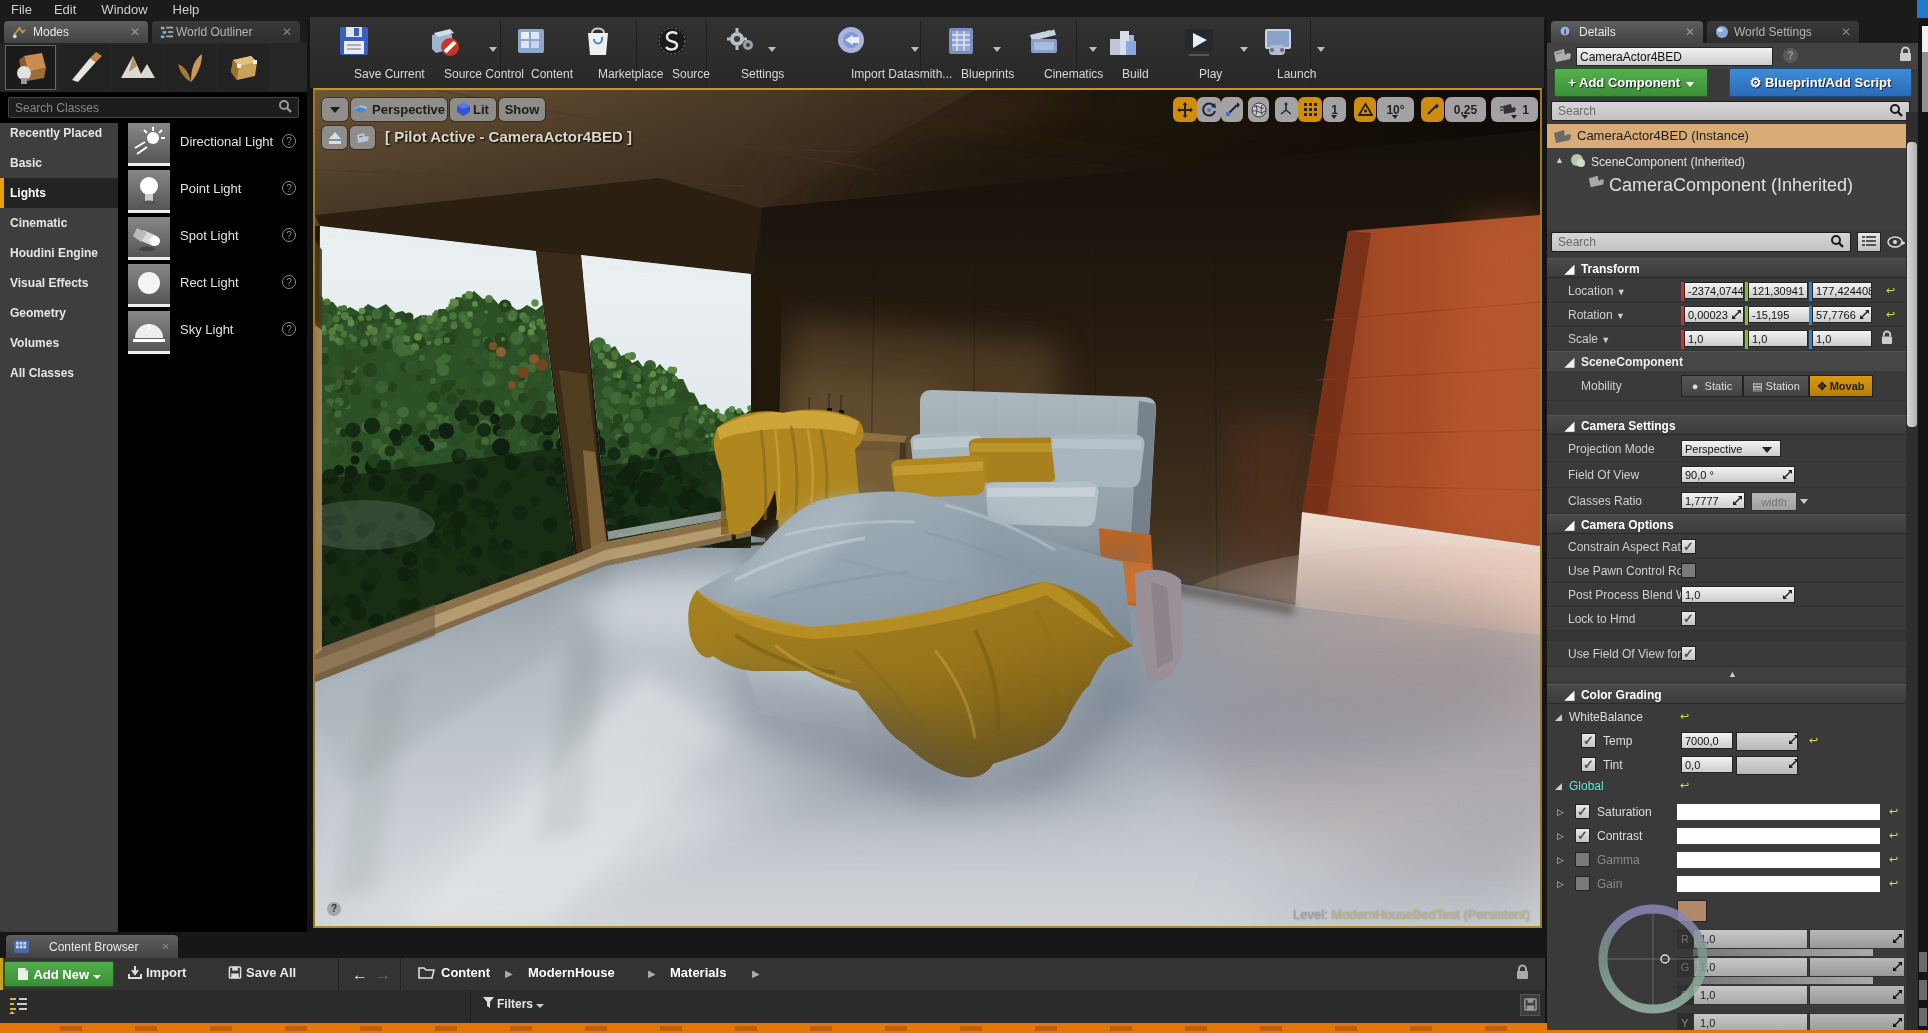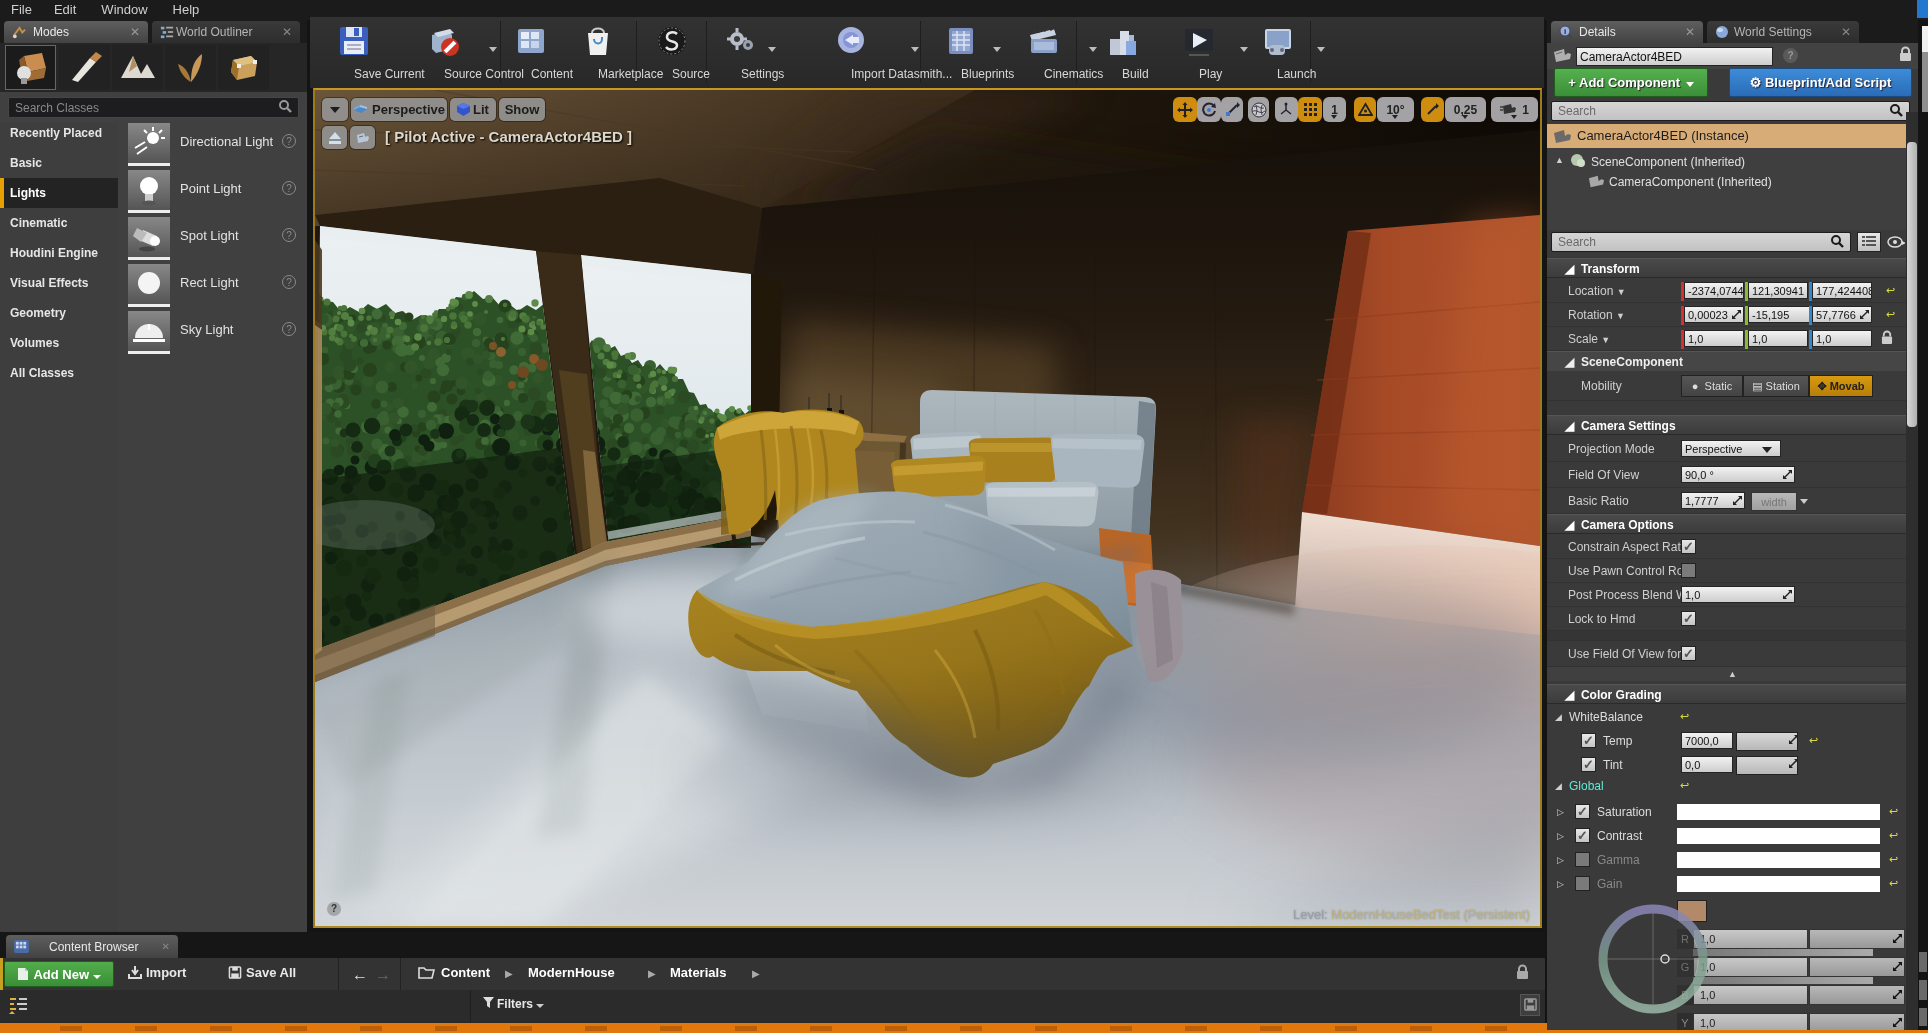--- a/index.html
+++ b/index.html
@@ -28,21 +28,21 @@
 .exp{color:#d0d0d0;font-size:9px;position:absolute}
 </style></head><body>
 
 <div class="abs menubar"><span>File</span><span>Edit</span><span style="padding:2px 14px">Window</span><span>Help</span></div>
 <div class="abs" style="left:1917px;top:0;width:11px;height:18px;background:#2477cf"></div>
 <div class="abs" style="left:1922px;top:26px;width:6px;height:26px;background:#f0f0f0"></div>
 <div class="abs" style="left:1922px;top:52px;width:6px;height:60px;background:#8f8f8f"></div>
 <div class="abs" style="left:1919px;top:952px;width:8px;height:20px;background:#6a6a6a"></div>
 <div class="abs" style="left:1919px;top:980px;width:8px;height:20px;background:#6a6a6a"></div>
 <div class="abs" style="left:1919px;top:1008px;width:8px;height:18px;background:#6a6a6a"></div>
-<div class="abs" style="left:0;top:20px;width:307px;height:912px;background:#404040">
+<div class="abs" style="left:0;top:20px;width:307px;height:912px;background:#000000">
 <div class="abs" style="left:0;top:0;width:307px;height:23px;background:#1b1b1b"></div>
 <div class="abs ltab tabsel" style="left:4px;top:1px;width:144px">
       <svg width="15" height="15" viewBox="0 0 16 16">
         <path d="M2 11 L8 3 L11 8 L14 5" stroke="#c49048" stroke-width="2" fill="none"></path>
         <circle cx="3" cy="12" r="2" fill="#d8d8d8"></circle>
       </svg>
       <span style="margin-left:6px">Modes</span>
       <span style="margin-left:auto;color:#999">✕</span>
     </div>
 <div class="abs ltab tabuns" style="left:152px;top:1px;width:148px">
@@ -1725,21 +1725,21 @@
 <div class="abs" style="left:0;top:128px;width:371px;height:82px;background:#3f3f3f"></div>
 <div class="abs exp" style="left:8px;top:135px">▲</div>
 <svg class="abs" style="left:22px;top:132px" width="18" height="18" viewBox="0 0 18 18">
       <circle cx="8" cy="8" r="6" fill="#b8c8b0"></circle>
       <circle cx="12" cy="11" r="4" fill="#d0e0c8"></circle>
     </svg>
 <div class="abs" style="left:44px;top:135px;color:#e0e0e0;font-size:12px">SceneComponent (Inherited)</div>
 <svg class="abs" style="left:40px;top:153px" width="18" height="16" viewBox="0 0 20 18">
       <path d="M2 6 L12 3 L13 9 L16 7 L19 8 L18 13 L4 16 Z" fill="#a8a8a8"></path>
     </svg>
-<div class="abs" style="left:62px;top:155px;color:#e0e0e0;font-size:12px">CameraComponent (Inherited)</div>
+<div class="abs" style="left:62px;top:155px;color:#e0e0e0;font-size:18px">CameraComponent (Inherited)</div>
 <div class="abs srch" style="left:4px;top:212px;width:300px;height:20px">Search<span style="margin-left:auto"><svg width="14" height="14" viewBox="0 0 14 14">
           <circle cx="6" cy="6" r="4" fill="none" stroke="#1a1a1a" stroke-width="2"></circle>
           <line x1="9" y1="9" x2="13" y2="13" stroke="#1a1a1a" stroke-width="2.4"></line>
         </svg></span></div>
 <div class="abs" style="left:310px;top:212px;width:24px;height:20px;background:linear-gradient(#e8e8e8,#c0c0c0);border:1px solid #222"><svg width="14" height="12" viewBox="0 0 14 12" style="margin:3px 4px">
         <g fill="#555">
           <rect x="0" y="0" width="3" height="2"></rect>
           <rect x="4" y="0" width="10" height="2"></rect>
           <rect x="0" y="4" width="3" height="2"></rect>
           <rect x="4" y="4" width="10" height="2"></rect>
@@ -1803,21 +1803,21 @@
 <div class="lbl" style="top:422px">Projection Mode</div>
 <div class="fld" style="left:134px;top:420px;width:100px;font-size:11px">Perspective</div>
 <div class="abs" style="left:215px;top:427px;width:0;height:0;border-left:5px solid transparent;border-right:5px solid transparent;border-top:6px solid #222"></div>
 <div class="row" style="top:442px;height:26px"></div>
 <div class="lbl" style="top:448px">Field Of View</div>
 <div class="fld" style="left:134px;top:446px;width:114px;font-size:11px">90,0 °<svg class="diag" width="9" height="9" viewBox="0 0 9 9">
         <path d="M9 0 L9 4 L5 0 Z M0 9 L4 9 L0 5 Z" fill="#222"></path>
         <line x1="1" y1="8" x2="8" y2="1" stroke="#222" stroke-width="1.5"></line>
       </svg></div>
 <div class="row" style="top:468px;height:26px"></div>
-<div class="lbl" style="top:474px">Basic Ratio</div>
+<div class="lbl" style="top:474px">Classes Ratio</div>
 <div class="fld" style="left:134px;top:472px;width:64px;font-size:11px">1,7777<svg class="diag" width="9" height="9" viewBox="0 0 9 9">
         <path d="M9 0 L9 4 L5 0 Z M0 9 L4 9 L0 5 Z" fill="#222"></path>
         <line x1="1" y1="8" x2="8" y2="1" stroke="#222" stroke-width="1.5"></line>
       </svg></div>
 <div class="abs" style="left:204px;top:472px;width:46px;height:19px;background:linear-gradient(#b8b8b8,#a0a0a0);border:1px solid #333;color:#777;font-size:11px;text-align:center;line-height:18px">width</div>
 <div class="abs" style="left:253px;top:479px;width:0;height:0;border-left:4px solid transparent;border-right:4px solid transparent;border-top:5px solid #ccc"></div>
 <div class="hdr" style="top:494px">◢ &nbsp;Camera Options</div>
 <div class="row" style="top:515px;height:24px"></div>
 <div class="lbl" style="top:520px">Constrain Aspect Rat</div>
 <div class="cb chk" style="left:134px;top:519px">✓</div>

